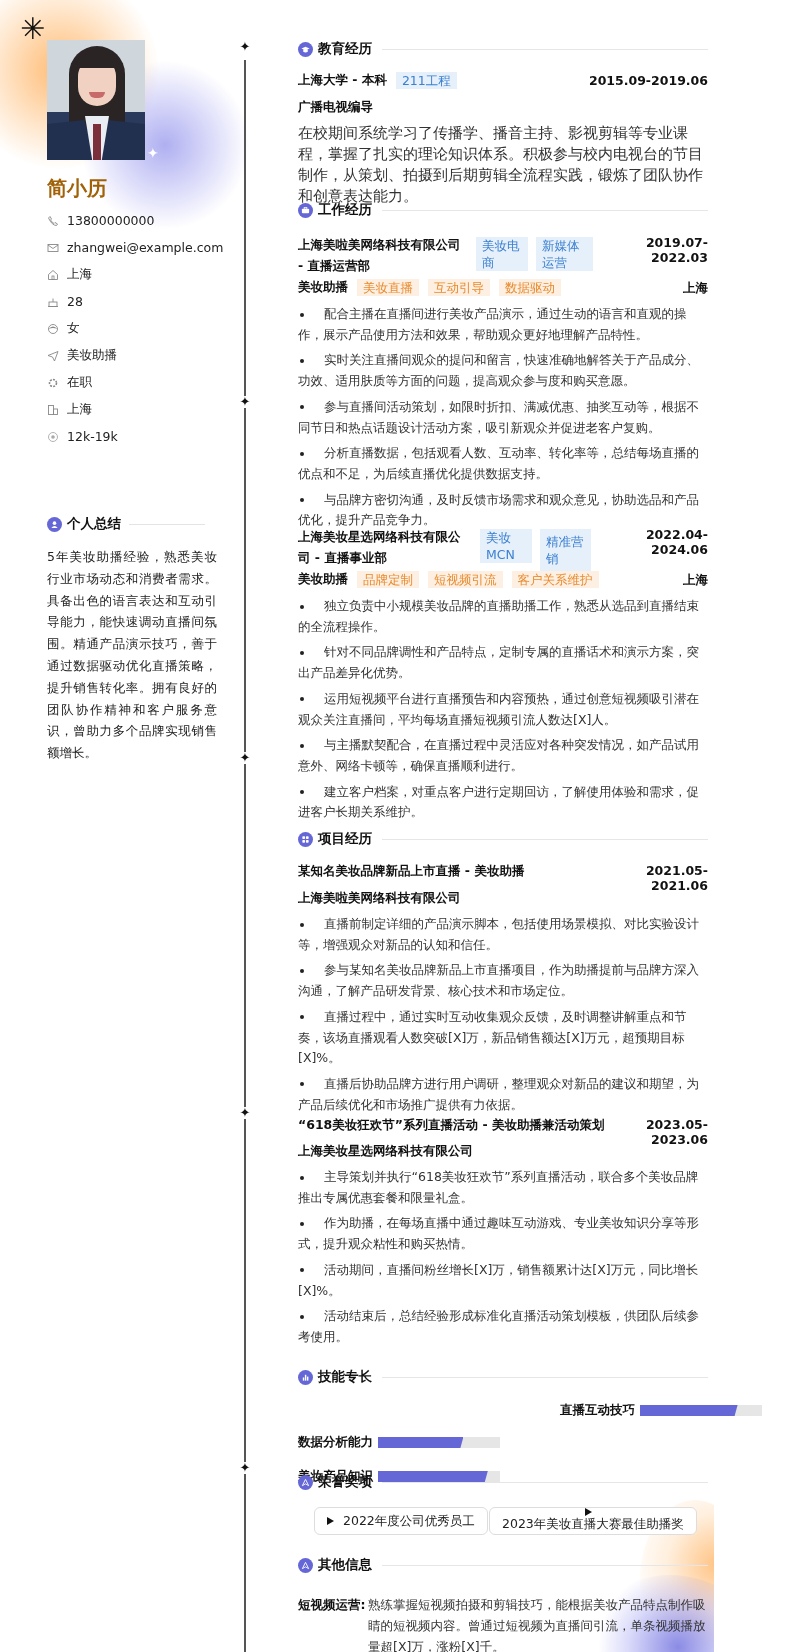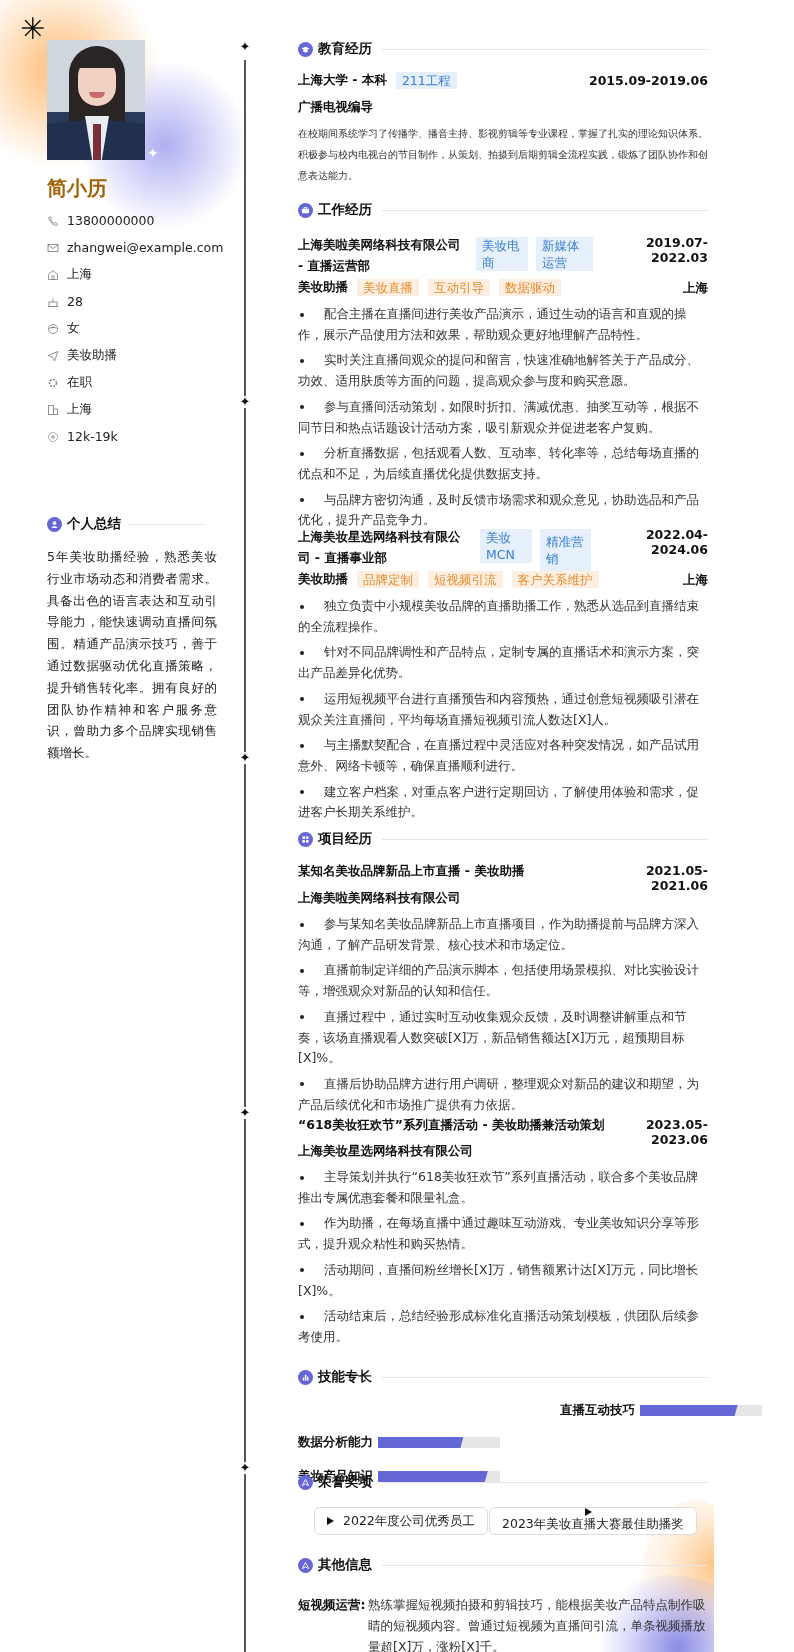--- a/index.html
+++ b/index.html
@@ -50,21 +50,21 @@
   .sec-head .dot { width: 15px; height: 15px; border-radius: 50%; background: #6567d6; margin-right: 5px; display:flex; align-items:center; justify-content:center; }
   .sec-head .dot svg { width: 9px; height: 9px; }
   .sec-head .t { font-size: 13.5px; font-weight: bold; color: #111; white-space: nowrap; }
   .sec-head .line { flex: 1; height: 1px; background: #e6e6e6; margin-left: 10px; }
 
   .abs { position: absolute; }
   .row-title { font-size: 12.5px; font-weight: bold; color: #111; }
   .date { font-size: 12.5px; font-weight: bold; color: #111; text-align: right; }
   .tag-blue { display: inline-block; background: #e6f0fb; color: #3a7fd0; font-size: 12.5px; padding: 0 6px; line-height: 17px; }
   .tag-orange { display: inline-block; background: #fdf0e3; color: #e98a2c; font-size: 12.5px; padding: 0 6px; line-height: 17px; margin-right: 9px; }
-  .para { font-size: 10px; line-height: 21px; color: #333; }
+  .para { font-size: 15px; line-height: 21px; color: #333; }
   ul.bullets { list-style: none; }
   ul.bullets li { position: relative; padding-left: 0; text-indent: 0; font-size: 12.5px; line-height: 20.7px; color: #333; margin-bottom: 5px; }
   ul.bullets li .b { display: inline-block; width: 26px; }
   ul.bullets li .b::before { content: ""; display: inline-block; width: 4px; height: 4px; border-radius: 50%; background: #222; vertical-align: middle; margin-left: 2px; }
 
   .skill { position: absolute; display: flex; align-items: center; font-size: 12.5px; font-weight: bold; color: #111; }
   .skill .bar { width: 122px; height: 11px; background: #e6e6e6; margin-left: 5px; position: relative; }
   .skill .fill { position: absolute; left: 0; top: 0; height: 11px; background: #6567d6; clip-path: polygon(0 0, 100% 0, calc(100% - 3px) 100%, 0 100%); }
 
   .award { position: absolute; height: 28px; border: 1px solid #ddd; border-radius: 6px; font-size: 12.5px; color: #222; display: flex; align-items: center; padding: 0 12px; background:#fff; }
@@ -277,22 +277,22 @@
         </svg>
       </span>
     <span class="t">项目经历</span>
     <span class="line"></span>
   </div>
 
   <div class="abs row-title" style="left:298px; top:863px;">某知名美妆品牌新品上市直播 - 美妆助播</div>
   <div class="abs date" style="left:590px; top:863px; width:118px;">2021.05-2021.06</div>
   <div class="abs row-title" style="left:298px; top:890px;">上海美啦美网络科技有限公司</div>
   <ul class="abs bullets" style="left:298px; top:914px; width:410px;">
+    <li><span class="b"></span><span>直播前制定详细的产品演示脚本，包括使用场景模拟、对比实验设计等，增强观众对新品的认知和信任。</span></li>
     <li><span class="b"></span><span>参与某知名美妆品牌新品上市直播项目，作为助播提前与品牌方深入沟通，了解产品研发背景、核心技术和市场定位。</span></li>
-    <li><span class="b"></span><span>直播前制定详细的产品演示脚本，包括使用场景模拟、对比实验设计等，增强观众对新品的认知和信任。</span></li>
     <li><span class="b"></span><span>直播过程中，通过实时互动收集观众反馈，及时调整讲解重点和节奏，该场直播观看人数突破[X]万，新品销售额达[X]万元，超预期目标[X]%。</span></li>
     <li><span class="b"></span><span>直播后协助品牌方进行用户调研，整理观众对新品的建议和期望，为产品后续优化和市场推广提供有力依据。</span></li>
   </ul>
 
   <div class="abs row-title" style="left:298px; top:1117px;">“618美妆狂欢节”系列直播活动 - 美妆助播兼活动策划</div>
   <div class="abs date" style="left:590px; top:1117px; width:118px;">2023.05-2023.06</div>
   <div class="abs row-title" style="left:298px; top:1143px;">上海美妆星选网络科技有限公司</div>
   <ul class="abs bullets" style="left:298px; top:1167px; width:410px;">
     <li><span class="b"></span><span>主导策划并执行“618美妆狂欢节”系列直播活动，联合多个美妆品牌推出专属优惠套餐和限量礼盒。</span></li>
     <li><span class="b"></span><span>作为助播，在每场直播中通过趣味互动游戏、专业美妆知识分享等形式，提升观众粘性和购买热情。</span></li>

